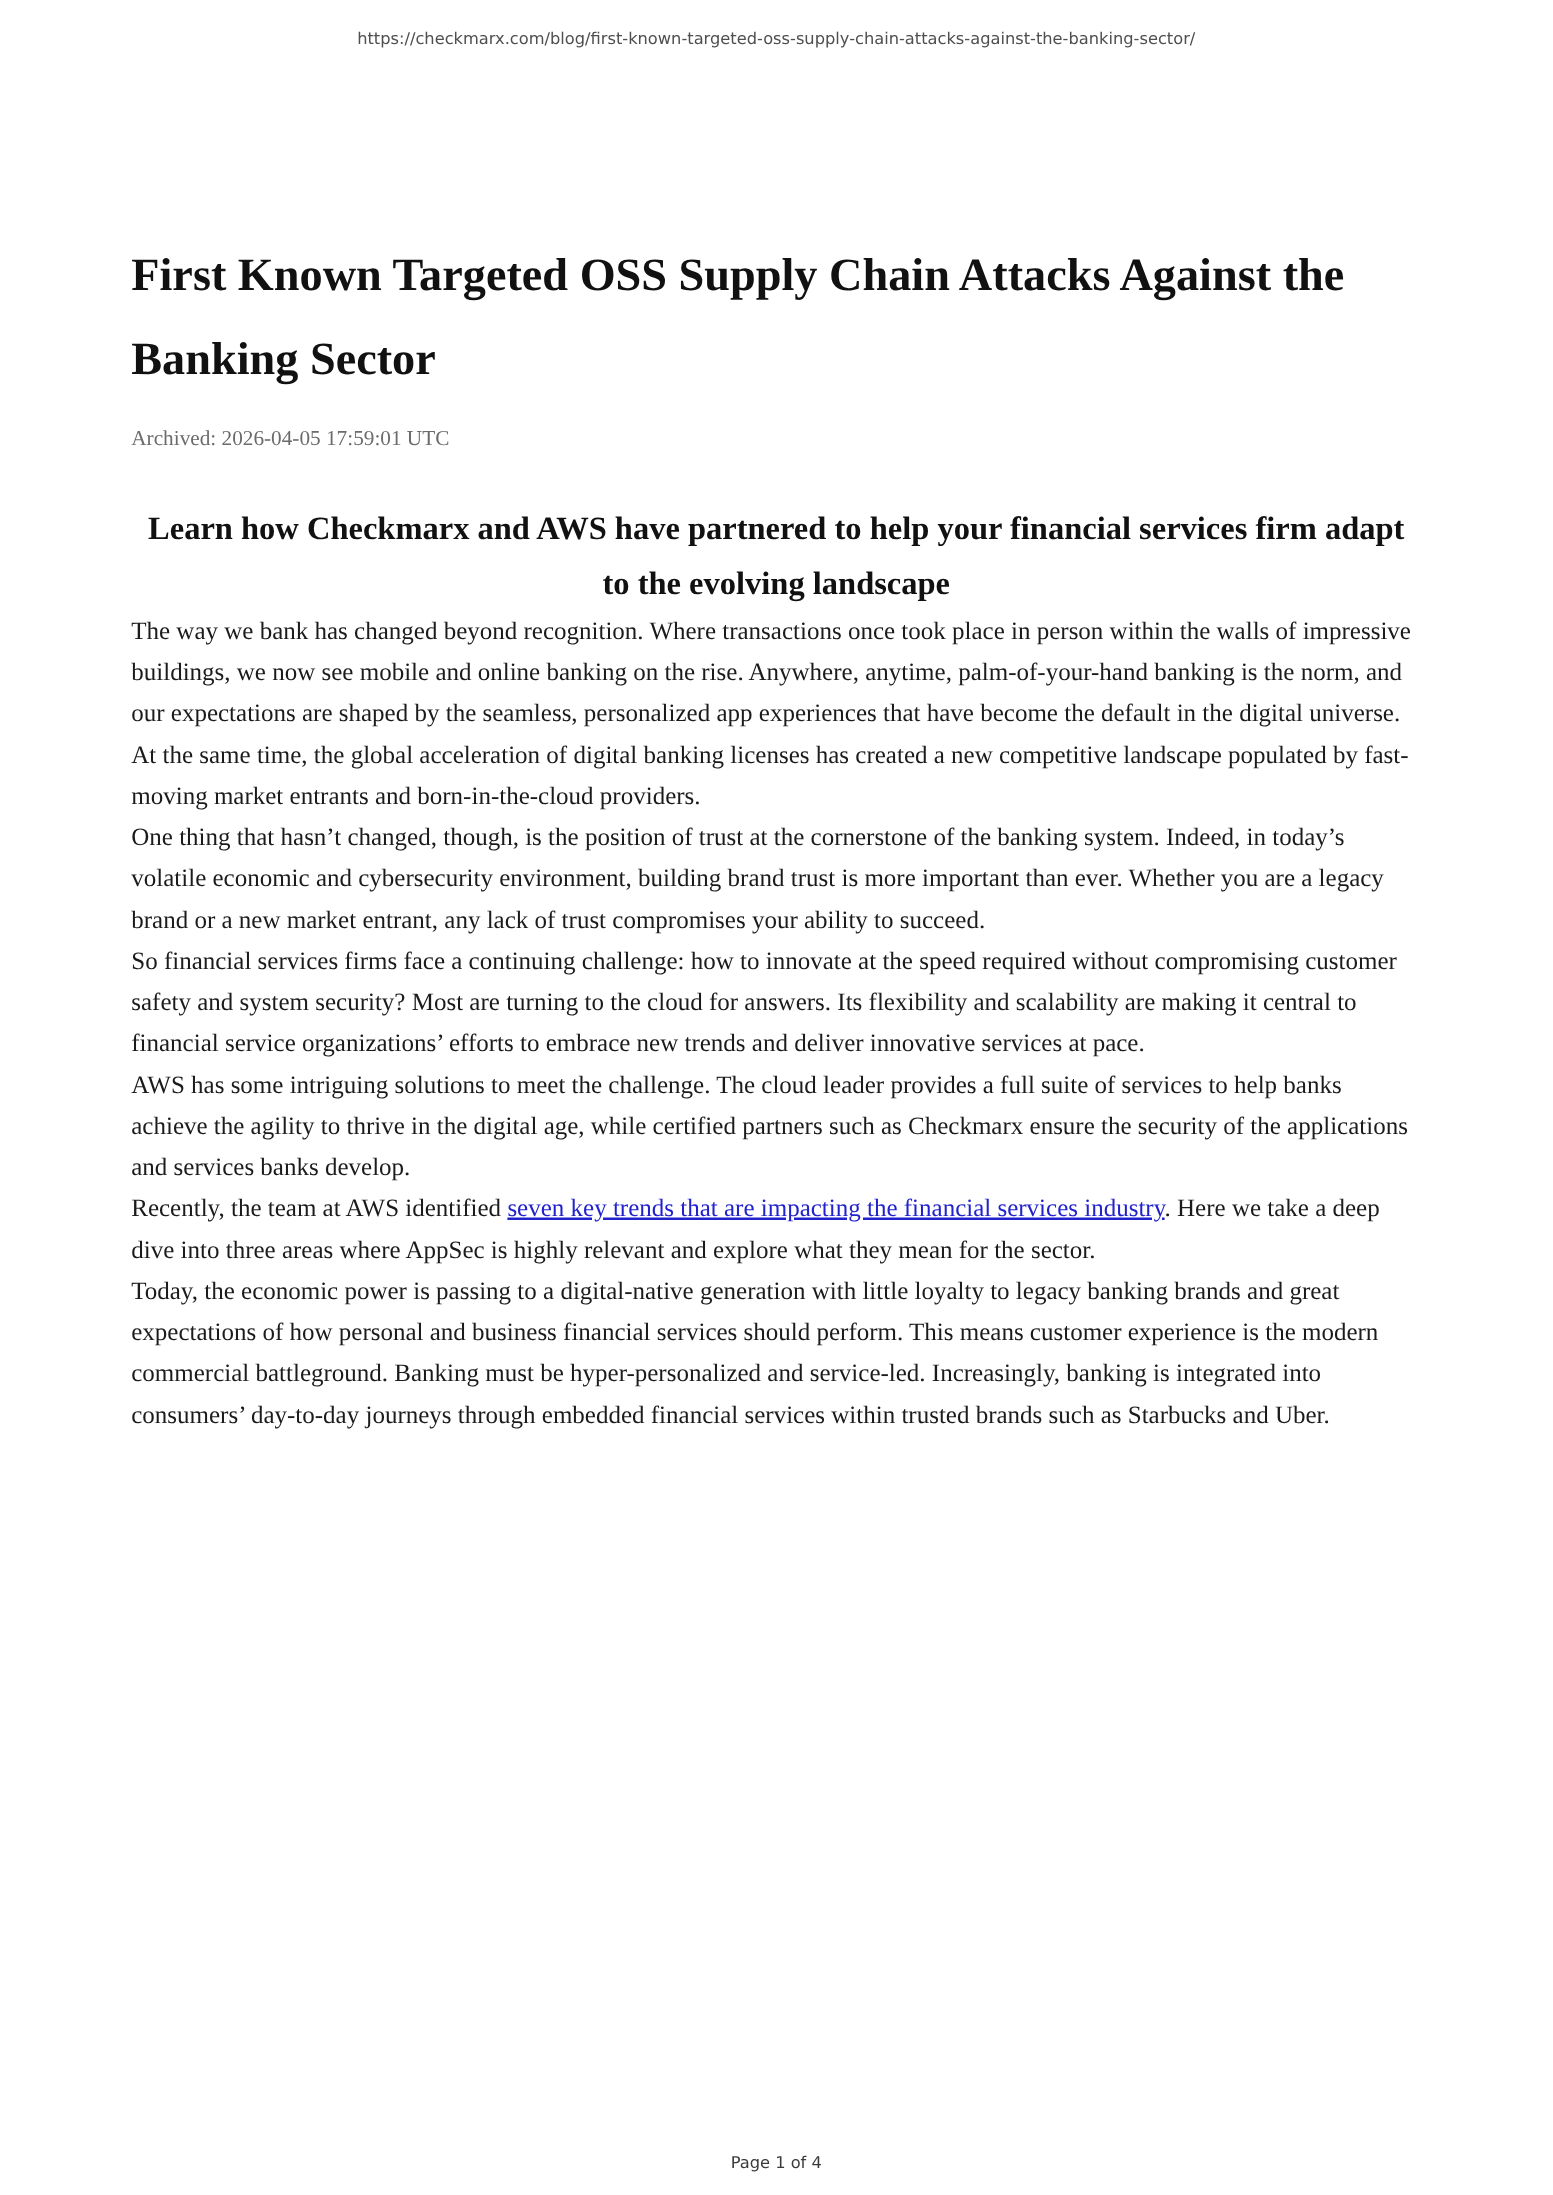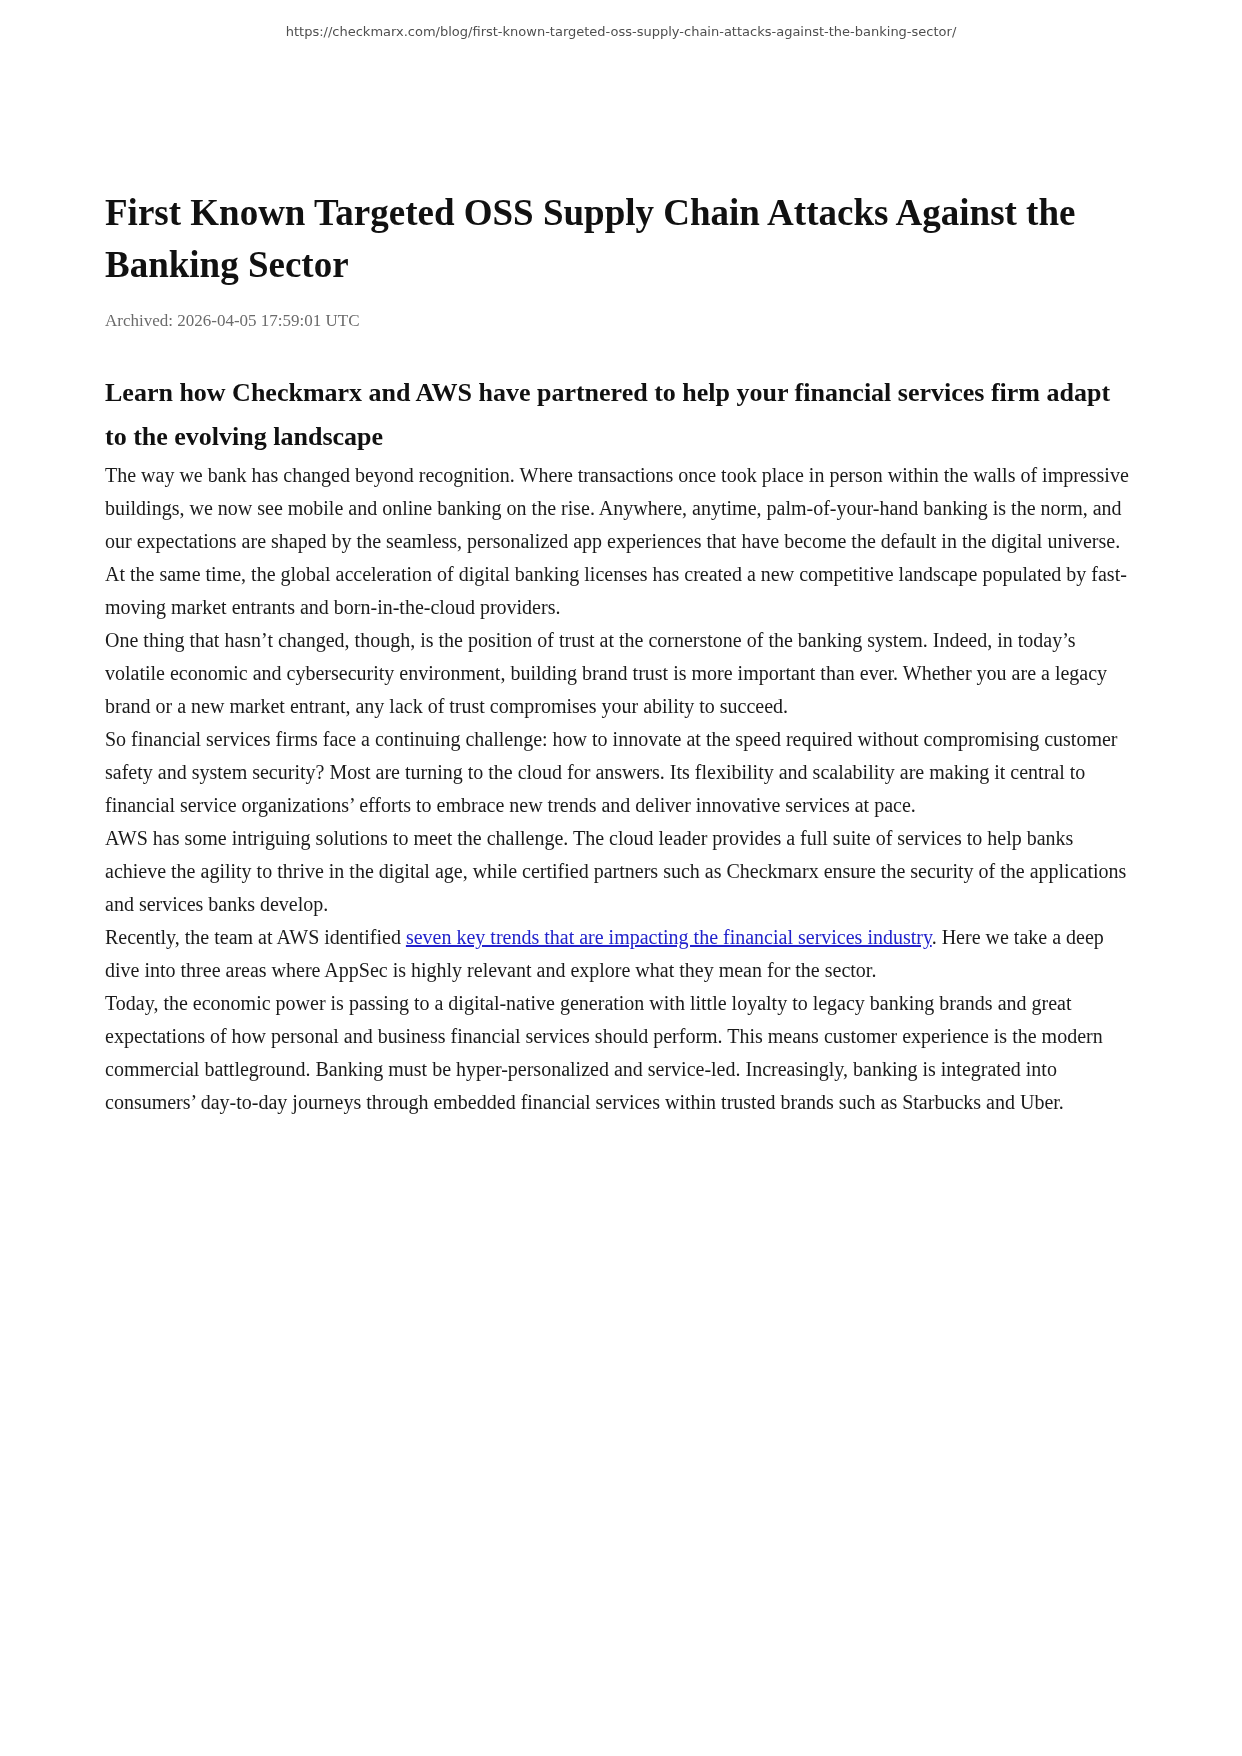--- a/index.html
+++ b/index.html
@@ -22,34 +22,35 @@
     color: #4f4f4f;
   }
   .content {
     width: 1032px;
     margin: 0 auto;
   }
   h1.article-title {
     margin-top: 148px;
     font-size: 37px;
     font-weight: bold;
-    line-height: 52px;
+    line-height: 67px;
     color: #111111;
   }
   .archived-line {
     margin-top: 20px;
     font-size: 17px;
     color: #6b6b6b;
   }
   h2.article-subtitle {
     margin-top: 40px;
     font-size: 26px;
     font-weight: bold;
     line-height: 44px;
     color: #111111;
+    text-align: center;
   }
   p.body-para {
     font-size: 20px;
     line-height: 33px;
     color: #1b1b1b;
   }
   h3.trend-heading {
     margin-top: 40px;
     font-size: 19px;
     font-weight: bold;
@@ -96,14 +97,15 @@
     <p class="body-para">AWS has some intriguing solutions to meet the challenge. The cloud leader provides a full suite of services to help banks achieve the agility to thrive in the digital age, while certified partners such as Checkmarx ensure the security of the applications and services banks develop.</p>
 
     <p class="body-para"><span>Recently, the team at AWS identified </span><a class="inline-link" href="#">seven key trends that are impacting the financial services industry</a><span>. Here we take a deep dive into three areas where AppSec is highly relevant and explore what they mean for the sector.</span></p>
 
 
     <p class="body-para">Today, the economic power is passing to a digital-native generation with little loyalty to legacy banking brands and great expectations of how personal and business financial services should perform. This means customer experience is the modern commercial battleground. Banking must be hyper-personalized and service-led. Increasingly, banking is integrated into consumers’ day-to-day journeys through embedded financial services within trusted brands such as Starbucks and Uber.</p>
 
 
   </div>
 
+  <div class="page-footer">Page 1 of 4</div>
 
 </div>
 
 </body></html>

